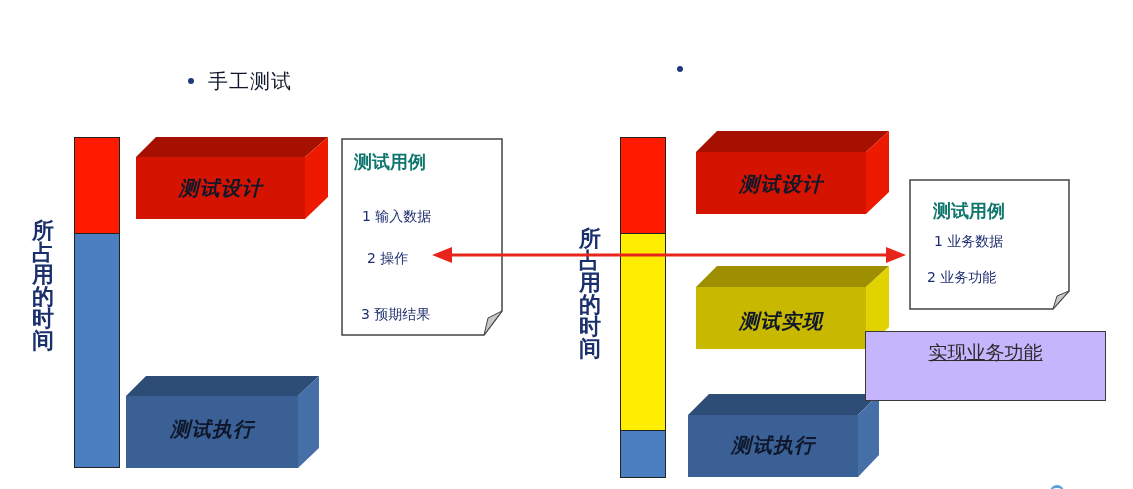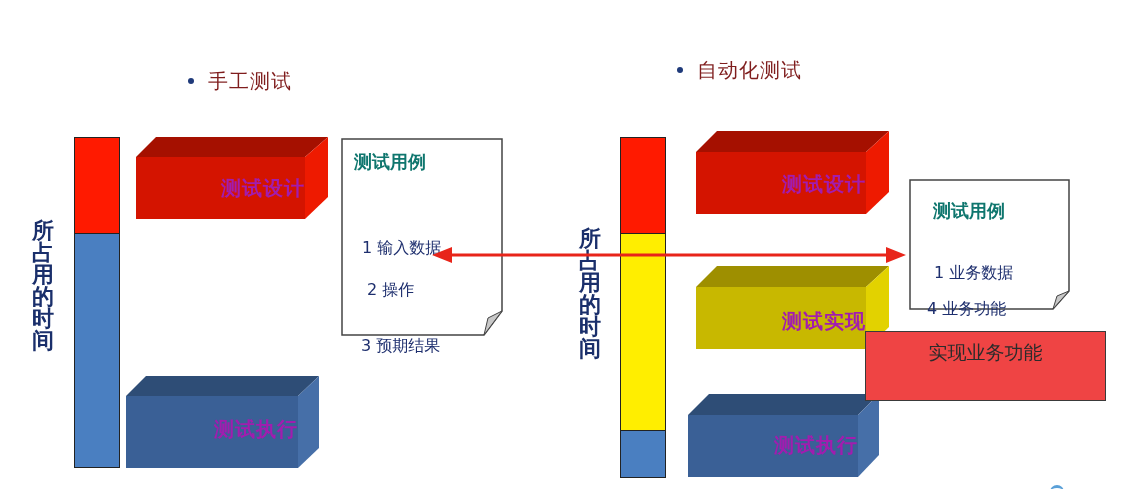--- a/index.html
+++ b/index.html
@@ -1,36 +1,36 @@
 <!DOCTYPE html>
 <html><head>
 <meta charset="utf-8">
 <style>
   html, body { margin:0; padding:0; background:#ffffff; }
   body { width:1133px; height:489px; position:relative; overflow:hidden;
          font-family:"DejaVu Sans", "Liberation Sans", sans-serif; }
   .abs { position:absolute; }
-  .heading { font-size:20px; color:#7f1d1d; letter-spacing:1px;text-align:right; }
+  .heading { font-size:20px; color:#0f172a; letter-spacing:1px;text-align:right; }
   .heading .dot { display:inline-block; width:6px; height:6px; border-radius:50%;
                   background:#1f3a7a; vertical-align:middle; margin-right:14px; position:relative; top:-2px;}
   .vlabel { width:26px; font-size:22px; font-weight:bold; color:#1a2f6b; line-height:22px;
             text-align:center; }
   .vlabel span { display:block; }
   .bar { border:1.5px solid #222; box-sizing:border-box; }
   .seg { position:absolute; left:0; right:0; }
   .box3d { position:absolute; }
   .box3d svg { position:absolute; left:0; top:0; overflow:visible; }
-  .box3d .lbl { position:absolute; font-size:20px; font-weight:bold; color:#a21caf;
-                text-align:right; letter-spacing:1px; }
+  .box3d .lbl { position:absolute; font-size:20px; font-weight:bold; color:#0f172a;
+                text-align:center; letter-spacing:1px;font-style:italic; }
   .doc { position:absolute; }
   .doc svg { position:absolute; left:0; top:0; }
   .doc .title { position:absolute; font-size:18px; font-weight:bold; color:#0f766e; }
-  .doc .item { position:absolute; font-size:16px; color:#1e2f6e; white-space:nowrap;margin-top:30px; }
-  .note { position:absolute; background:#ef4444; border:1.5px solid #3a3a3a; box-sizing:border-box;
-          text-align:center; font-size:19px; color:#2b2b2b; line-height:26px; padding-top:7px; }
+  .doc .item { position:absolute; font-size:14px; color:#1e2f6e; white-space:nowrap; }
+  .note { position:absolute; background:#c4b5fd; border:1.5px solid #3a3a3a; box-sizing:border-box;
+          text-align:center; font-size:19px; color:#2b2b2b; line-height:26px; padding-top:7px;text-decoration:underline; }
 </style>
 </head>
 <body>
 
 <div class="abs heading" style="left:188px; top:68px;">
   <span class="dot"></span><span>手工测试</span>
 </div>
 
 <div class="abs vlabel" style="left:30px; top:220px;">
   <span>所</span>
@@ -69,21 +69,21 @@
     <polygon points="1,1 161,1 161,173 143,197 1,197" fill="#fff" stroke="#444" stroke-width="1.5"></polygon>
     <polygon points="143,197 147,180 161,173" fill="#c8c8c8" stroke="#444" stroke-width="1"></polygon>
   </svg>
   <div class="title" style="left:13px; top:12px;">测试用例</div>
   <div class="item" style="left:21px; top:70px;">1 输入数据</div>
   <div class="item" style="left:26px; top:112px;text-align:center;">2 操作</div>
   <div class="item" style="left:20px; top:168px;">3 预期结果</div>
 </div>
 
 <div class="abs heading" style="left:677px; top:57px;">
-  <span class="dot"></span><span>自动化测试</span>
+  <span class="dot"></span>
 </div>
 
 <div class="abs vlabel" style="left:577px; top:228px;">
   <span>所</span>
   <span>占</span>
   <span>用</span>
   <span>的</span>
   <span>时</span>
   <span>间</span>
 </div>
@@ -121,21 +121,21 @@
   <div class="lbl" style="left:0; top:38px; width:170px;">测试执行</div>
 </div>
 
 <div class="doc" style="left:909px; top:179px; width:161px; height:131px;">
   <svg width="161" height="131">
     <polygon points="1,1 160,1 160,112 144,130 1,130" fill="#fff" stroke="#444" stroke-width="1.5"></polygon>
     <polygon points="144,130 148,117 160,112" fill="#c8c8c8" stroke="#444" stroke-width="1"></polygon>
   </svg>
   <div class="title" style="left:24px; top:20px;">测试用例</div>
   <div class="item" style="left:25px; top:54px;">1 业务数据</div>
-  <div class="item" style="left:18px; top:90px;">4 业务功能</div>
+  <div class="item" style="left:18px; top:90px;">2 业务功能</div>
 </div>
 
 <div class="note" style="left:865px; top:331px; width:241px; height:70px;">
   <div>实现业务功能</div>
 </div>
 
 <svg class="abs" style="left:0; top:0;" width="1133" height="489">
   <line x1="450" y1="255" x2="888" y2="255" stroke="#e8251a" stroke-width="3"></line>
   <polygon points="432,255 452,247 452,263" fill="#e8251a"></polygon>
   <polygon points="906,255 886,247 886,263" fill="#e8251a"></polygon>

